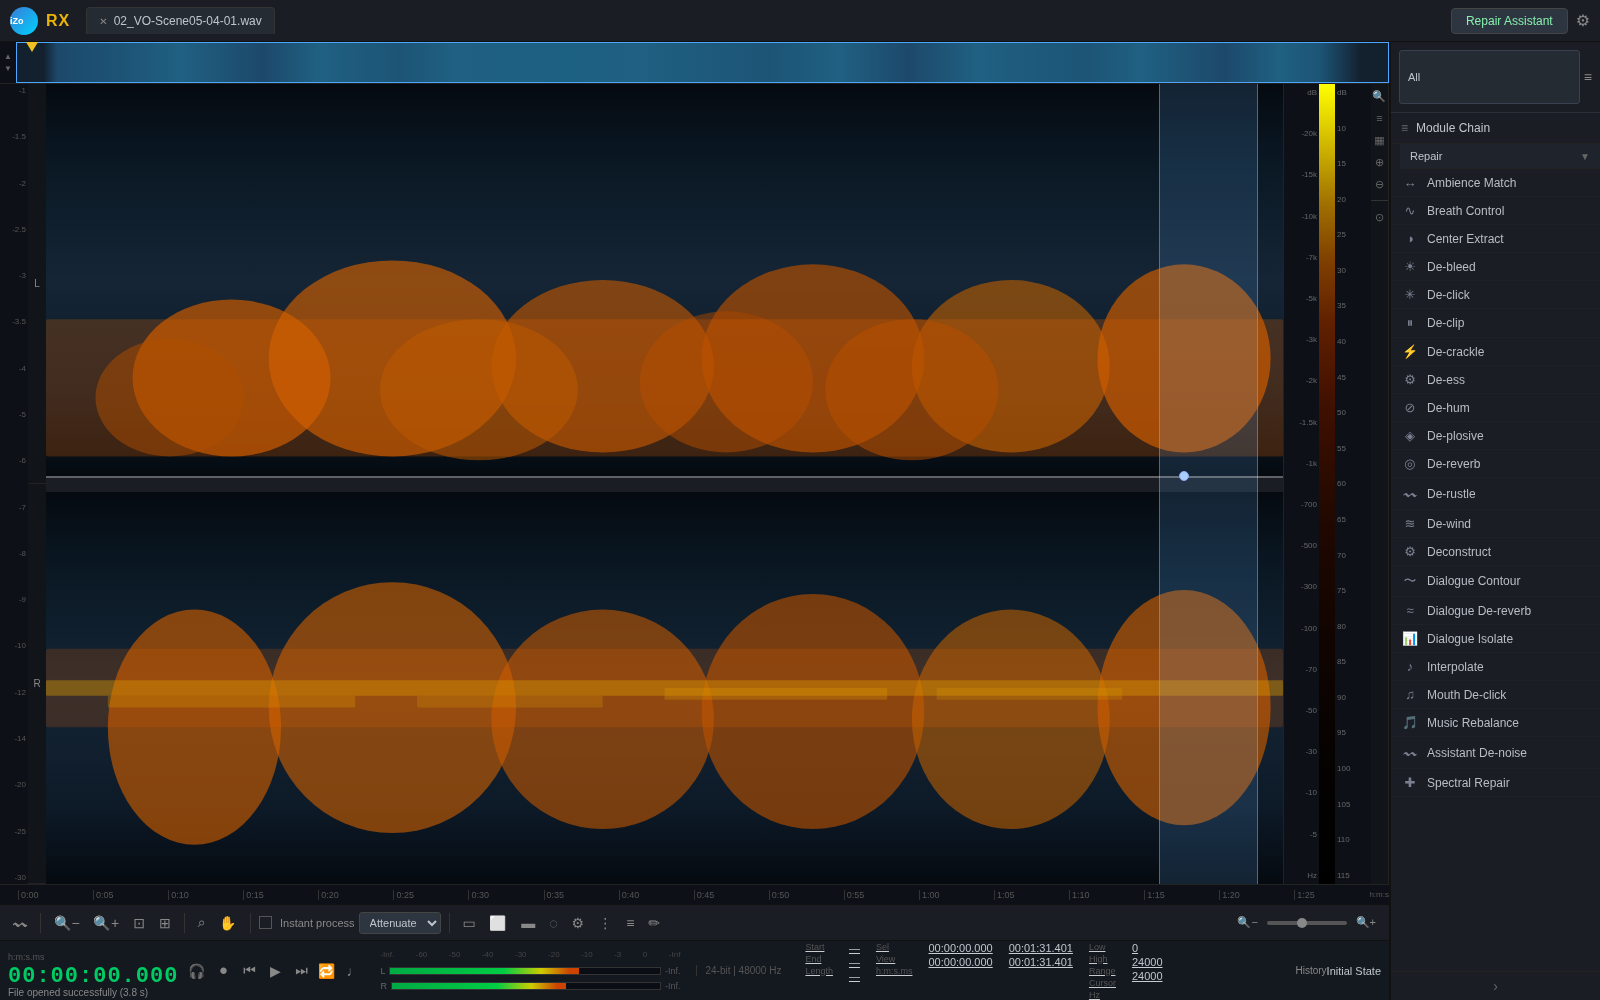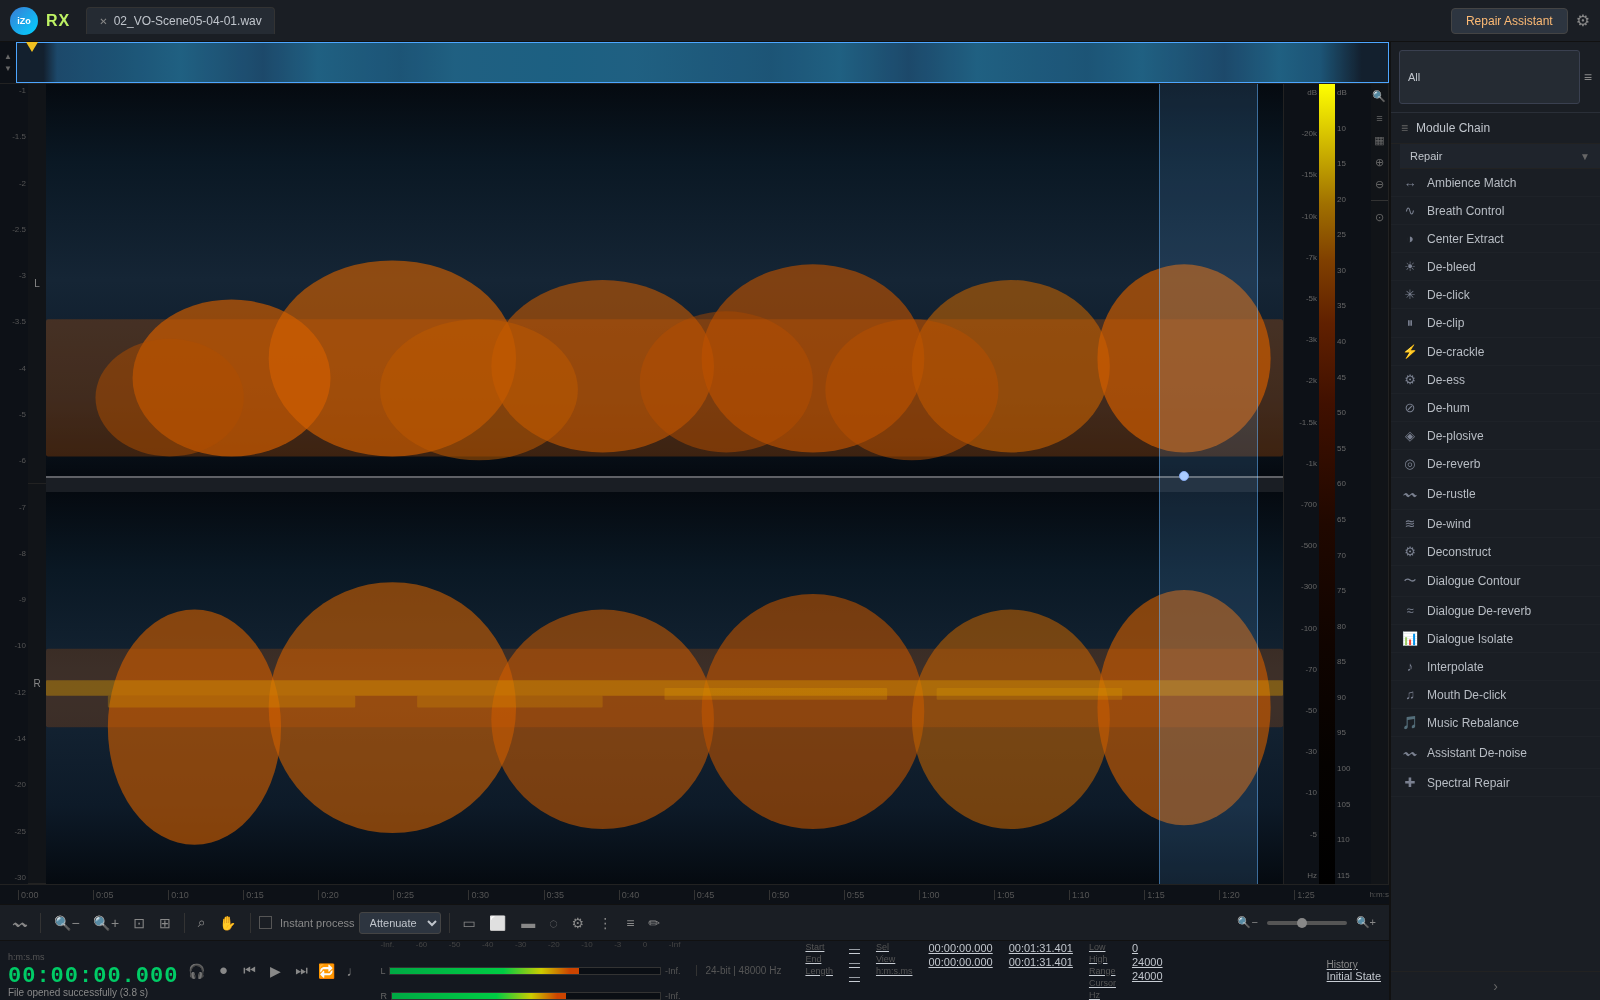--- a/index.html
+++ b/index.html
@@ -31,27 +31,27 @@
       gap: 8px;
       margin-right: 16px;
     }
     .logo-circle {
       width: 28px;
       height: 28px;
       border-radius: 50%;
       background: linear-gradient(135deg, #3a7bd5, #00d2ff);
       display: flex;
       align-items: center;
-      justify-content: center;
+      justify-content: flex-start;
       font-size: 10px;
       font-weight: bold;
       color: white;
     }
     .app-name {
-      color: #bef264;
+      color: #eab308;
       font-size: 16px;
       font-weight: 600;
       letter-spacing: 1px;
     }
     .tab {
       display: flex;
       align-items: center;
       gap: 6px;
       background: #252b33;
       border-radius: 4px 4px 0 0;
@@ -64,21 +64,21 @@
     }
     .tab-close {
       color: #888;
       cursor: pointer;
       font-size: 10px;
     }
     .repair-assistant-btn {
       margin-left: auto;
       background: #2d3540;
       border: 1px solid #444;
-      color: #fdba74;
+      color: #86efac;
       padding: 5px 14px;
       border-radius: 4px;
       cursor: pointer;
       font-size: 12px;
     }
     .settings-icon-btn {
       background: none;
       border: none;
       color: #888;
       margin-left: 8px;
@@ -434,21 +434,21 @@
       font-size: 14px;
       width: 22px;
       height: 22px;
       display: flex;
       align-items: center;
       justify-content: center;
     }
     .level-meters {
       display: flex;
       flex-direction: column;
-      gap: 15px;
+      gap: 5px;
       margin-left: 8px;
       flex: 1;
       max-width: 300px;
     }
     .meter-row {
       display: flex;
       align-items: center;
       gap: 4px;
       font-size: 9px;
       color: #666;
@@ -983,21 +983,21 @@
           <span class="info-label">Cursor</span>
           <span class="info-label">Hz</span>
         </div>
         <div class="info-group">
           <span class="info-value">0</span>
           <span class="info-value">24000</span>
           <span class="info-value">24000</span>
         </div>
       </div>
 
-      <div style="margin-left:auto;display:flex;flex-direction:column;text-decoration:underline;">
+      <div style="margin-left:auto;display:flex;flex-direction:row;">
         <span style="font-size:10px;color:#888;">History</span>
         <span style="font-size:11px;color:#c0c5cc;">Initial State</span>
       </div>
 
       <div class="status-message" style="position:absolute;bottom:2px;left:8px;margin-top:25px;">File opened successfully (3.8 s)</div>
     </div>
 
   </div>
 
   <div class="right-panel">

